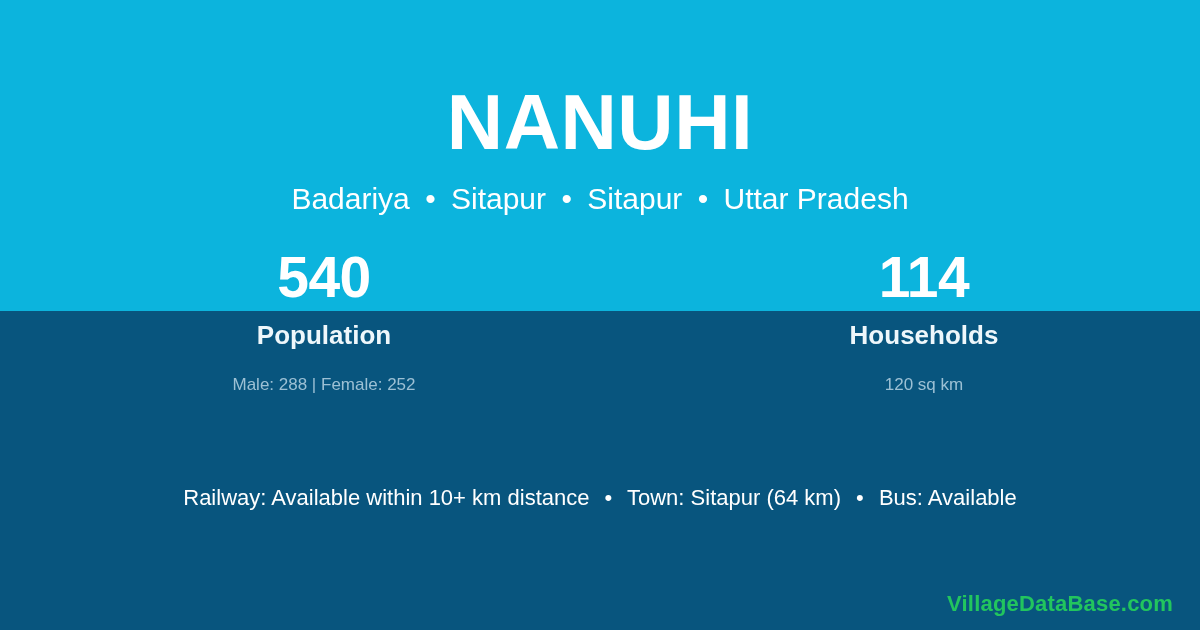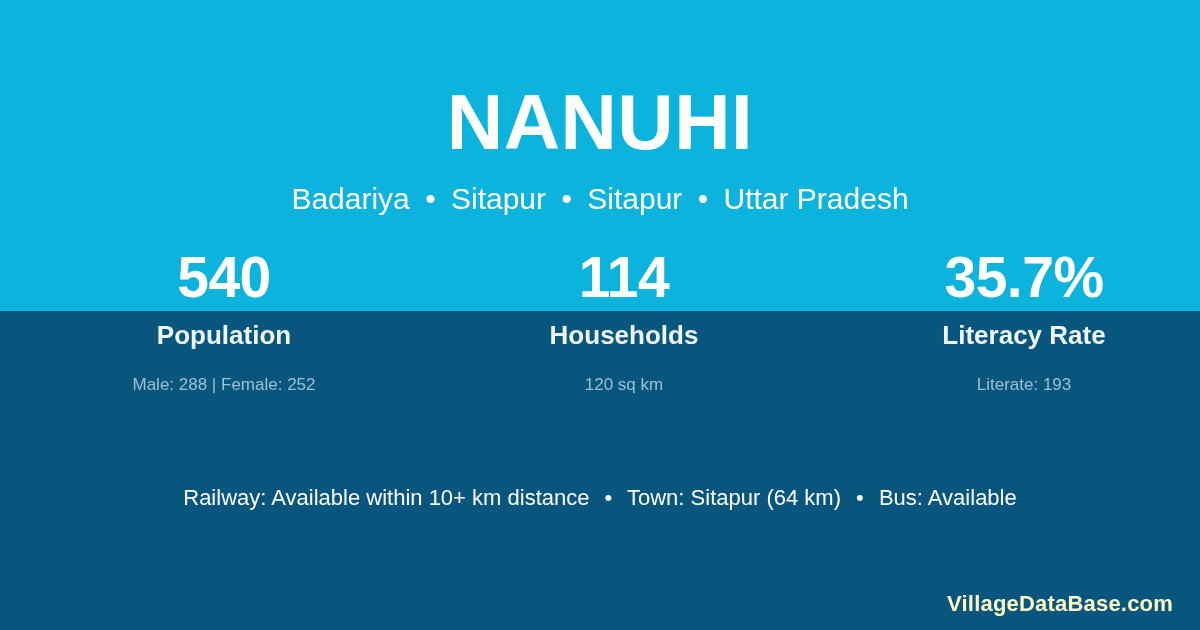--- a/index.html
+++ b/index.html
@@ -91,21 +91,21 @@
     color:#ffffff;
     line-height:1.3;
   }
   .amenities .sep { padding:0 9px; }
 
   
   .watermark {
     position:absolute; right:27px; bottom:13px;
     font-size:22px;
     font-weight:bold;
-    color:#fef9c3;
+    color:#22c55e;
     letter-spacing:0.2px;
   }
 </style>
 </head>
 <body>
 
 <div class="card">
 
   <div class="band-top"></div>
   <div class="band-bottom"></div>
@@ -131,25 +131,20 @@
         <div class="stat-label">Population</div>
         <div class="stat-sub">Male: 288 | Female: 252</div>
       </div>
 
       <div class="stat">
         <div class="stat-value">114</div>
         <div class="stat-label">Households</div>
         <div class="stat-sub">120 sq km</div>
       </div>
 
-      <div class="stat">
-        <div class="stat-value">35.7%</div>
-        <div class="stat-label">Literacy Rate</div>
-        <div class="stat-sub">Literate: 193</div>
-      </div>
 
     </div>
 
     <div class="amenities">
       <span>Railway: Available within 10+ km distance</span>
       <span class="sep">•</span>
       <span>Town: Sitapur (64 km)</span>
       <span class="sep">•</span>
       <span>Bus: Available</span>
     </div>

